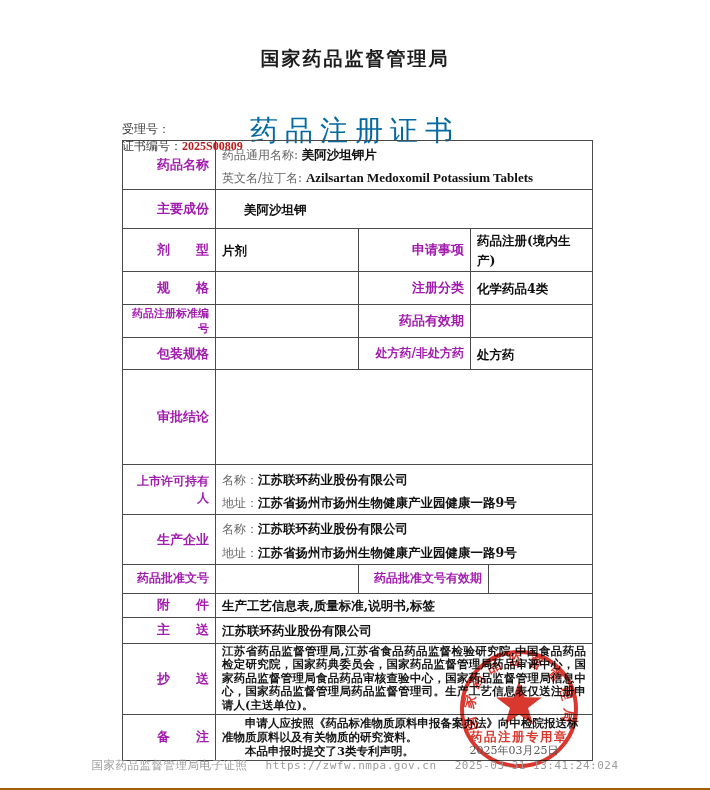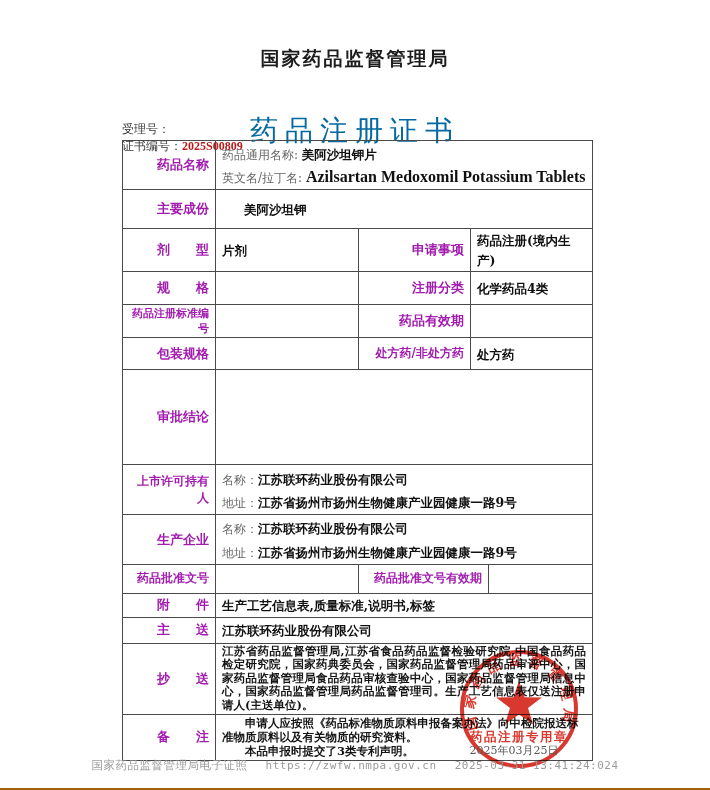--- a/index.html
+++ b/index.html
@@ -34,21 +34,21 @@
     border:1px solid #4a4a4a; vertical-align:middle;
     padding:1px 6px; overflow:hidden;
   }
   td.lbl {
     text-align:right; font-weight:bold; font-size:13px; color:#a21caf; padding:1px 2px;
   }
   td.lbl.small { font-size:11px; letter-spacing:0; }
   td.lbl.mid   { font-size:12px; }
   .sub { color:#666; font-size:12px; }
   .val { color:#101010; font-weight:bold; font-size:12.5px; }
-  .val-en { font-family:"Liberation Serif",serif; font-weight:bold; font-size:16px; color:#101010; }
+  .val-en { font-family:"Liberation Serif",serif; font-weight:bold; font-size:13px; color:#101010; }
   .line { line-height:1.45; white-space:nowrap; }
   tr.r1  td{height:47px;} tr.r2  td{height:39px;padding-left:28px;} tr.r3  td{height:24px;}
   tr.r4  td{height:33px;} tr.r5  td{height:30px;} tr.r6  td{height:32px;}
   tr.r7  td{height:95px; vertical-align:top;}
   tr.r8  td{height:50px;} tr.r9  td{height:43px;} tr.r10 td{height:29px;}
   tr.r11 td{height:24px;} tr.r12 td{height:26px;} tr.r13 td{height:50px;}
   tr.r14 td{height:43px; vertical-align:top;}
   .cc-text {
     font-size:11.5px; line-height:1.18; text-align:justify; font-weight:bold; color:#141414;
   }

